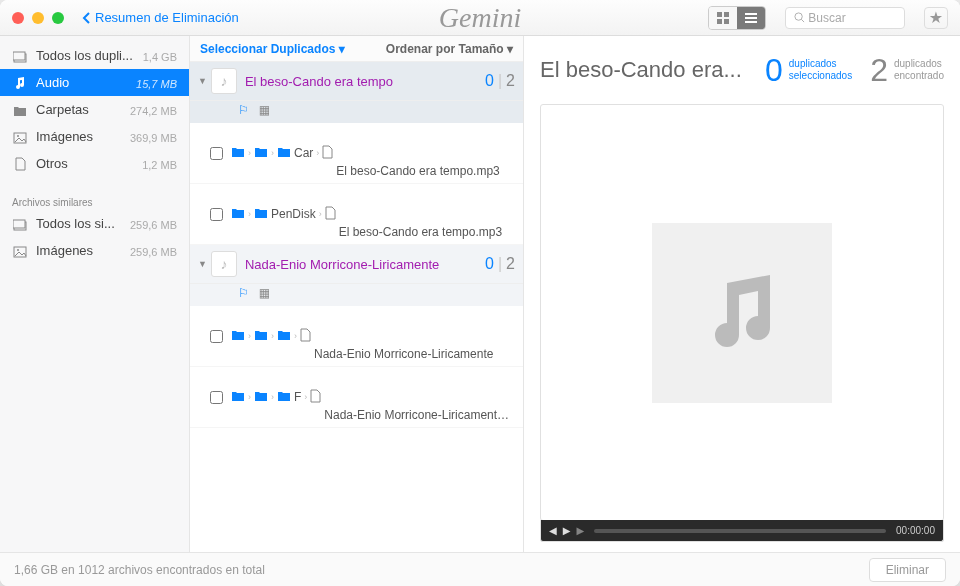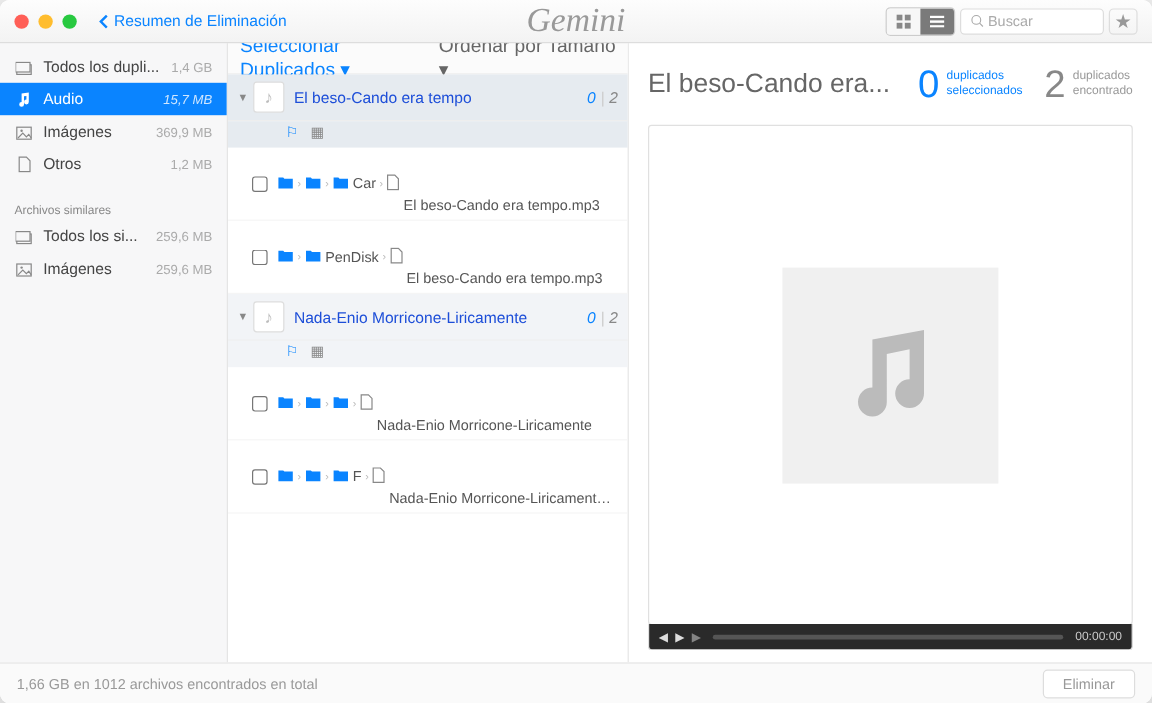--- a/index.html
+++ b/index.html
@@ -7,46 +7,46 @@
 .window { width: 960px; height: 586px; margin: 0 auto; background: #fff; border-radius: 8px; box-shadow: 0 10px 40px rgba(0,0,0,0.2); overflow: hidden; display: flex; flex-direction: column; }
 .titlebar { height: 36px; background: linear-gradient(#fdfdfd,#f3f3f3); border-bottom: 1px solid #ddd; display: flex; align-items: center; padding: 0 12px; position: relative; }
 .traffic { display: flex; gap: 8px; }
 .dot { width: 12px; height: 12px; border-radius: 50%; }
 .dot.red { background: #ff5f57; }
 .dot.yellow { background: #ffbd2e; }
 .dot.green { background: #28c940; }
 .back { display: flex; align-items: center; color: #0a84ff; font-size: 13px; margin-left: 18px; cursor: pointer; }
 .back svg { margin-right: 4px; }
 .app-title { position: absolute; left: 50%; transform: translateX(-50%); font-family: "Brush Script MT", cursive; font-size: 28px; color: #999; font-style: italic; }
-.tb-right { margin-left: auto; display: flex; align-items: center; gap: 4px; }
+.tb-right { margin-left: auto; display: flex; align-items: center; gap: 19px; }
 .view-toggle { display: flex; border: 1px solid #ccc; border-radius: 4px; overflow: hidden; }
 .view-btn { width: 28px; height: 22px; display: flex; align-items: center; justify-content: center; background: #f7f7f7; cursor: pointer; font-size: 11px; }
 .view-btn.active { background: #7a7a7a; color: #fff; }
 .search-box { display: flex; align-items: center; border: 1px solid #ddd; border-radius: 4px; padding: 2px 8px; background: #fff; width: 120px; height: 22px; color: #aaa; font-size: 12px; }
 .star-btn { width: 24px; height: 22px; border: 1px solid #ddd; border-radius: 4px; display: flex; align-items: center; justify-content: center; color: #999; cursor: pointer; }
 .content { flex: 1; display: flex; min-height: 0; }
 .sidebar { width: 190px; background: #f7f7f8; border-right: 1px solid #e5e5e5; overflow-y: auto; padding-top: 6px; }
 .sb-head { font-size: 10px; color: #888; padding: 6px 12px 2px; }
 .sb-item { display: flex; align-items: flex-end; padding: 6px 12px; font-size: 13px; color: #444; cursor: pointer; }
 .sb-item.active { background: #0a84ff; color: #fff; }
 .sb-icon { width: 16px; margin-right: 8px; color: #888; display: flex; align-items: center; justify-content: center; }
 .sb-item.active .sb-icon { color: #fff; }
 .sb-label { flex: 1; white-space: nowrap; overflow: hidden; text-overflow: ellipsis; }
 .sb-size { font-size: 11px; color: #aaa; }
 .sb-item.active .sb-size { color: #d0e7ff; font-style: italic; }
 .middle { width: 334px; border-right: 1px solid #e5e5e5; display: flex; flex-direction: column; background: #fff; }
-.mid-head { height: 26px; display: flex; align-items: center; justify-content: space-between; padding: 0 10px; font-size: 16px; border-bottom: 1px solid #eee; background: #fbfbfb; }
+.mid-head { height: 26px; display: flex; align-items: center; justify-content: space-between; padding: 0 10px; font-size: 12px; border-bottom: 1px solid #eee; background: #fbfbfb; font-weight: bold; }
 .mid-head .sel { color: #0a84ff; cursor: pointer; }
 .mid-head .sort { color: #666; cursor: pointer; }
 .group-row { display: flex; align-items: center; padding: 6px 8px; font-size: 13px; background: #f2f4f7; border-bottom: 1px solid #eee; }
 .group-row.sel-g { background: #e6ebf0; }
 .group-row .disclosure { color: #888; margin-right: 4px; font-size: 9px; cursor: pointer; }
 .thumb { width: 26px; height: 26px; background: #fff; border: 1px solid #ddd; border-radius: 3px; margin-right: 8px; display: flex; align-items: center; justify-content: center; color: #bbb; font-size: 14px; }
-.group-title { flex: 1; color: #1d4ed8; white-space: nowrap; overflow: hidden; text-overflow: ellipsis; }
-.group-count { font-size: 13px; font-style: italic; }
+.group-title { flex: 1; color: #a21caf; white-space: nowrap; overflow: hidden; text-overflow: ellipsis; }
+.group-count { font-size: 16px; }
 .group-count .zero { color: #0a84ff; }
 .group-count .sep { color: #ccc; margin: 0 4px; }
 .group-count .tot { color: #888; }
 .group-icons { padding: 2px 8px 6px 48px; display: flex; gap: 10px; background: #f2f4f7; }
 .group-icons.sel-g { background: #e6ebf0; }
 .tiny-icon { color: #0a84ff; font-size: 12px; }
 .file-row { display: flex; align-items: center; padding: 5px 8px 5px 20px; font-size: 12px; color: #555; border-bottom: 1px solid #f5f5f5; }
 .file-row input[type=checkbox] { margin-right: 8px; }
 .crumb { display: flex; align-items: center; gap: 3px; overflow: hidden; white-space: nowrap; }
 .crumb .fold { color: #0a84ff; }
@@ -140,20 +140,29 @@
               <svg width="14" height="14" viewBox="0 0 14 14">
                 <path d="M5 2 L11 1 V9 A2 2 0 1 1 9 7 V4 L7 4.3 V11 A2 2 0 1 1 5 9 Z" fill="#fff"></path>
               </svg>
             </span>
             <span class="sb-label">Audio</span>
             <span class="sb-size">15,7 MB</span>
           </div>
           <div class="sb-item">
             <span class="sb-icon">
               <svg width="14" height="12" viewBox="0 0 14 12">
+                <path d="M1 2 h4 l1 1 h7 v8 h-12 z" fill="#888"></path>
+              </svg>
+            </span>
+            <span class="sb-label">Carpetas</span>
+            <span class="sb-size">274,2 MB</span>
+          </div>
+          <div class="sb-item">
+            <span class="sb-icon">
+              <svg width="14" height="12" viewBox="0 0 14 12">
                 <rect x="1" y="1" width="12" height="10" fill="none" stroke="#888"></rect>
                 <circle cx="5" cy="4" r="1" fill="#888"></circle>
                 <path d="M2 10 L6 6 L9 9 L11 7 L13 10" fill="none" stroke="#888"></path>
               </svg>
             </span>
             <span class="sb-label">Imágenes</span>
             <span class="sb-size">369,9 MB</span>
           </div>
           <div class="sb-item">
             <span class="sb-icon">

